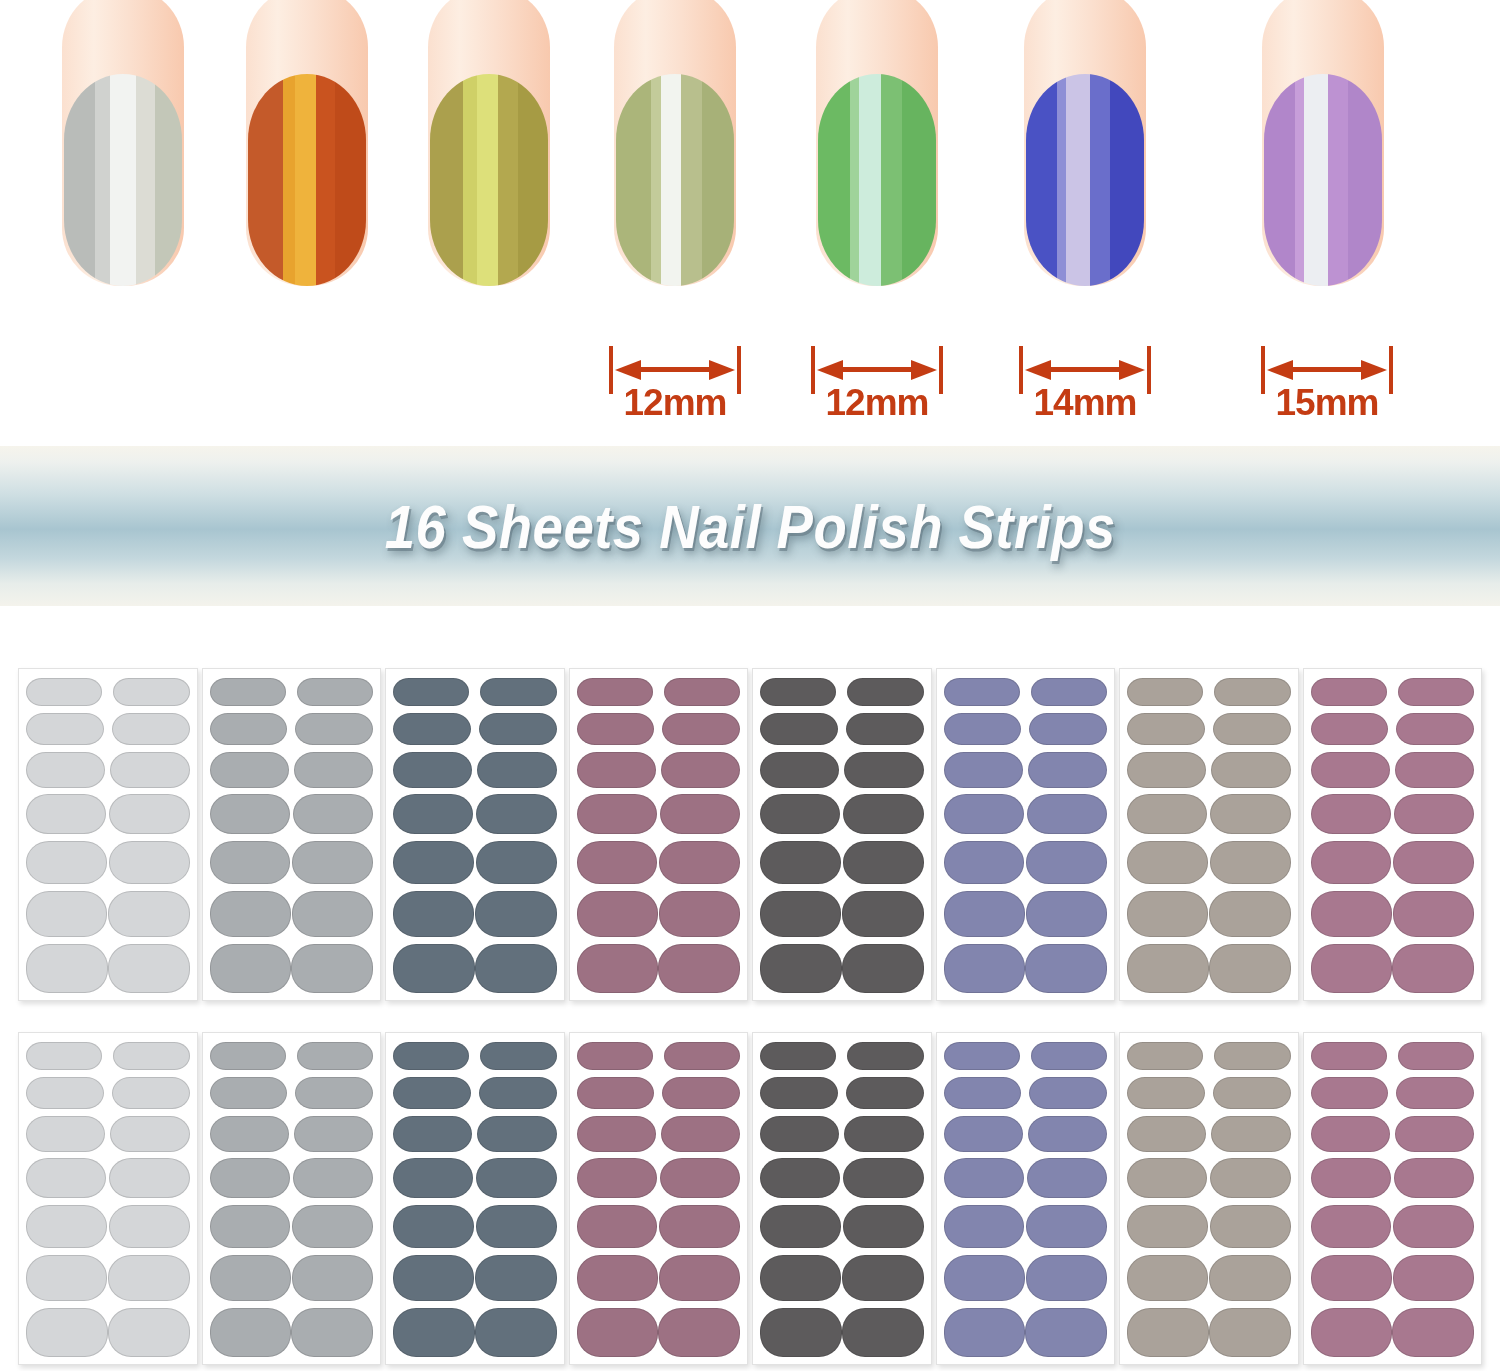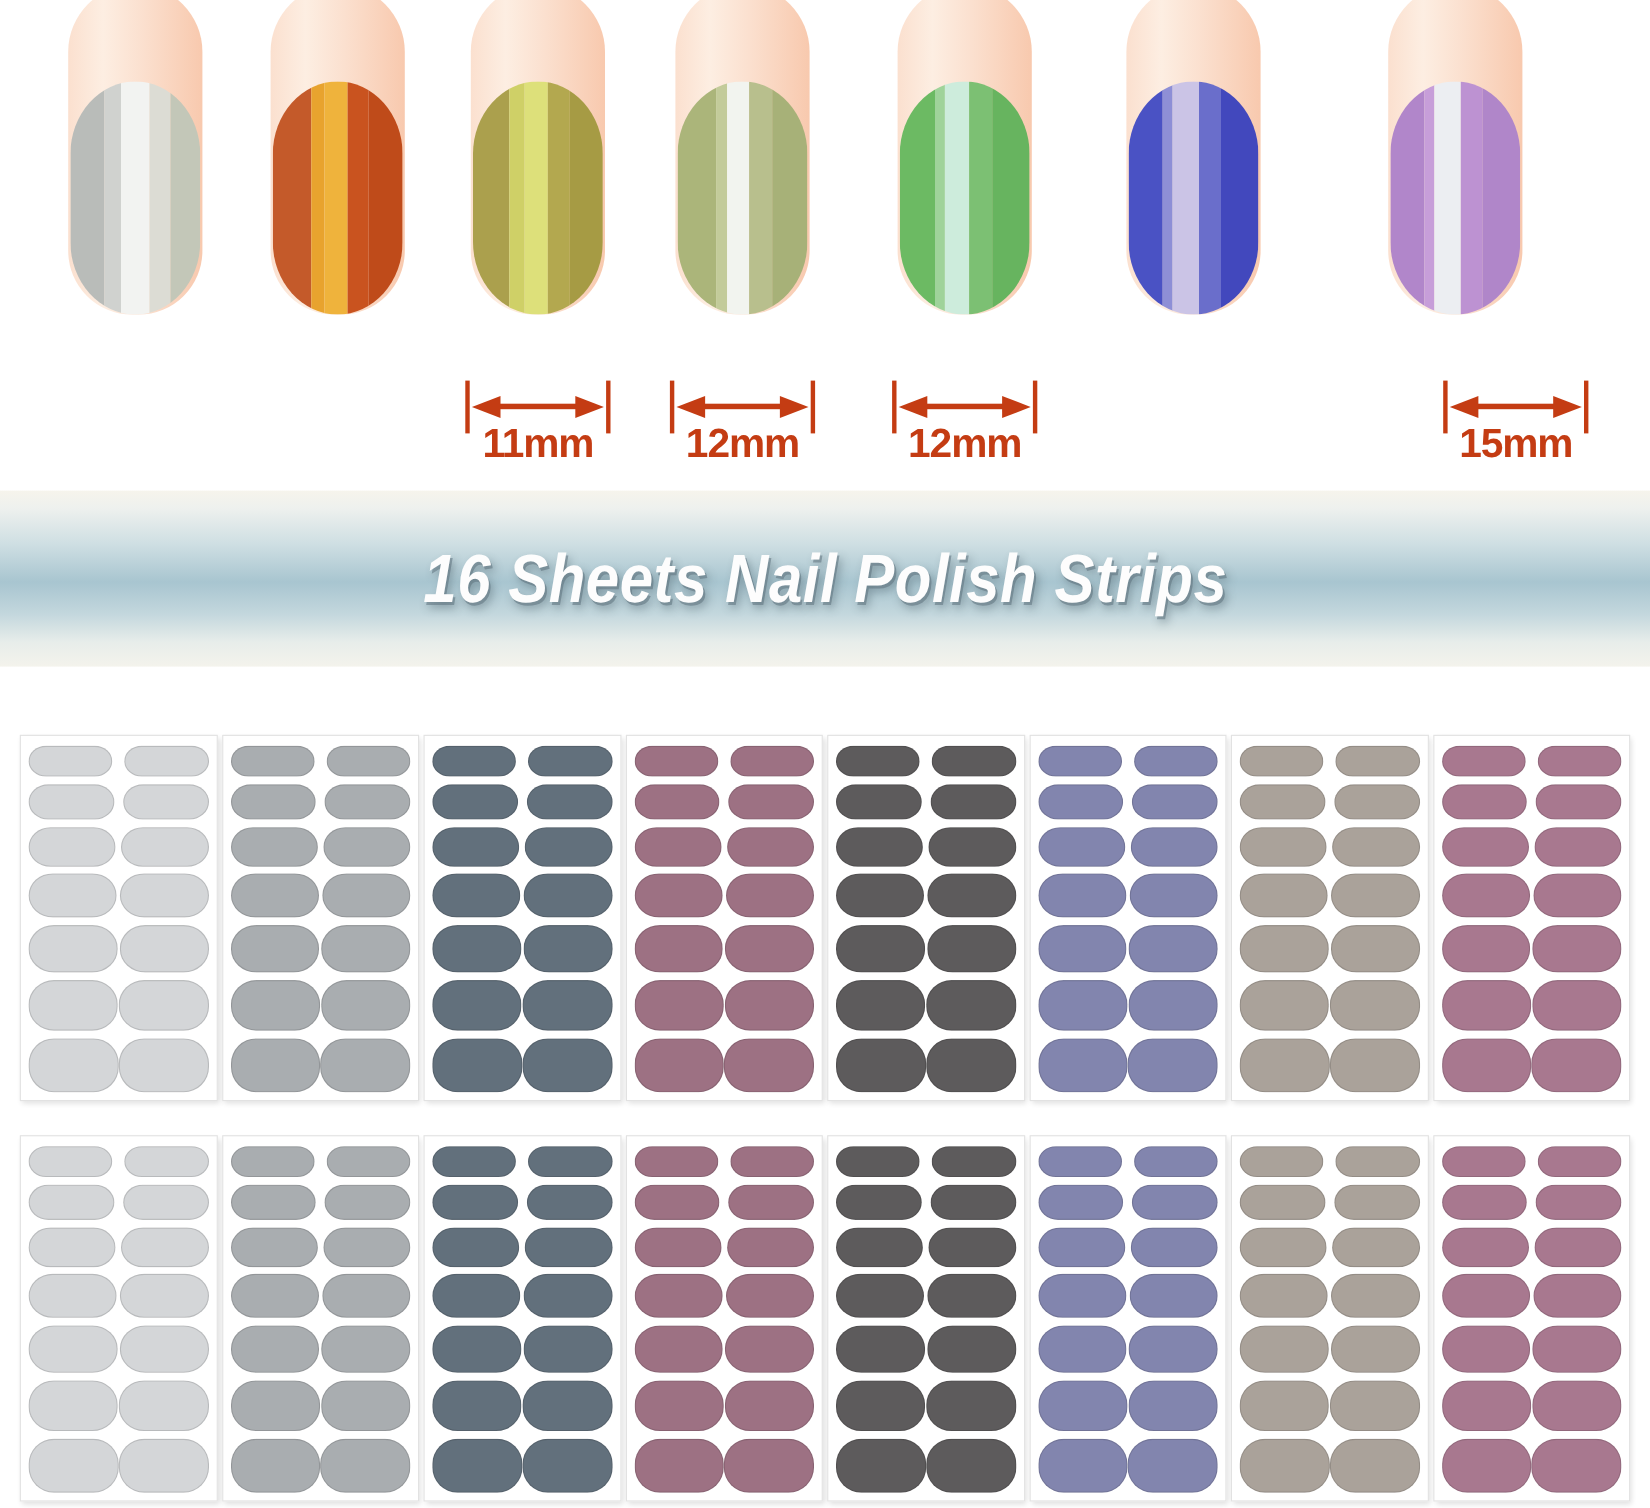--- a/index.html
+++ b/index.html
@@ -229,45 +229,45 @@
     <div class="nail-plate" style="left: 1264px; top: 74px;">
       <i style="width: 26%; background: rgb(177, 134, 202);"></i>
       <i style="width: 8%; background: rgb(199, 158, 217);"></i>
       <i style="width: 20%; background: rgb(236, 238, 242);"></i>
       <i style="width: 17%; background: rgb(189, 146, 210);"></i>
       <i style="width: 29%; background: rgb(176, 134, 201);"></i>
     </div>
   </div>
 
 <div id="measure-row">
-    <div class="measure" style="left: 423px; width: 132px;">
-      <div class="tick left"></div>
-      <div class="tick right"></div>
-      <div class="arrowline" style="left: 20px; right: 20px;"></div>
-      <div class="arrowhead a-left" style="left: 6px;"></div>
-      <div class="arrowhead a-right" style="right: 6px;"></div>
-      <div class="mlabel">11mm</div>
-    </div>
     <div class="measure" style="left: 609px; width: 132px;">
       <div class="tick left"></div>
       <div class="tick right"></div>
       <div class="arrowline" style="left: 20px; right: 20px;"></div>
       <div class="arrowhead a-left" style="left: 6px;"></div>
       <div class="arrowhead a-right" style="right: 6px;"></div>
       <div class="mlabel">12mm</div>
     </div>
     <div class="measure" style="left: 811px; width: 132px;">
       <div class="tick left"></div>
       <div class="tick right"></div>
       <div class="arrowline" style="left: 20px; right: 20px;"></div>
       <div class="arrowhead a-left" style="left: 6px;"></div>
       <div class="arrowhead a-right" style="right: 6px;"></div>
       <div class="mlabel">12mm</div>
     </div>
-    <div class="measure" style="left: 1312px; width: 132px;">
+    <div class="measure" style="left: 1019px; width: 132px;">
+      <div class="tick left"></div>
+      <div class="tick right"></div>
+      <div class="arrowline" style="left: 20px; right: 20px;"></div>
+      <div class="arrowhead a-left" style="left: 6px;"></div>
+      <div class="arrowhead a-right" style="right: 6px;"></div>
+      <div class="mlabel">14mm</div>
+    </div>
+    <div class="measure" style="left: 1261px; width: 132px;">
       <div class="tick left"></div>
       <div class="tick right"></div>
       <div class="arrowline" style="left: 20px; right: 20px;"></div>
       <div class="arrowhead a-left" style="left: 6px;"></div>
       <div class="arrowhead a-right" style="right: 6px;"></div>
       <div class="mlabel">15mm</div>
     </div>
   </div>
 
 <div id="title-banner">

